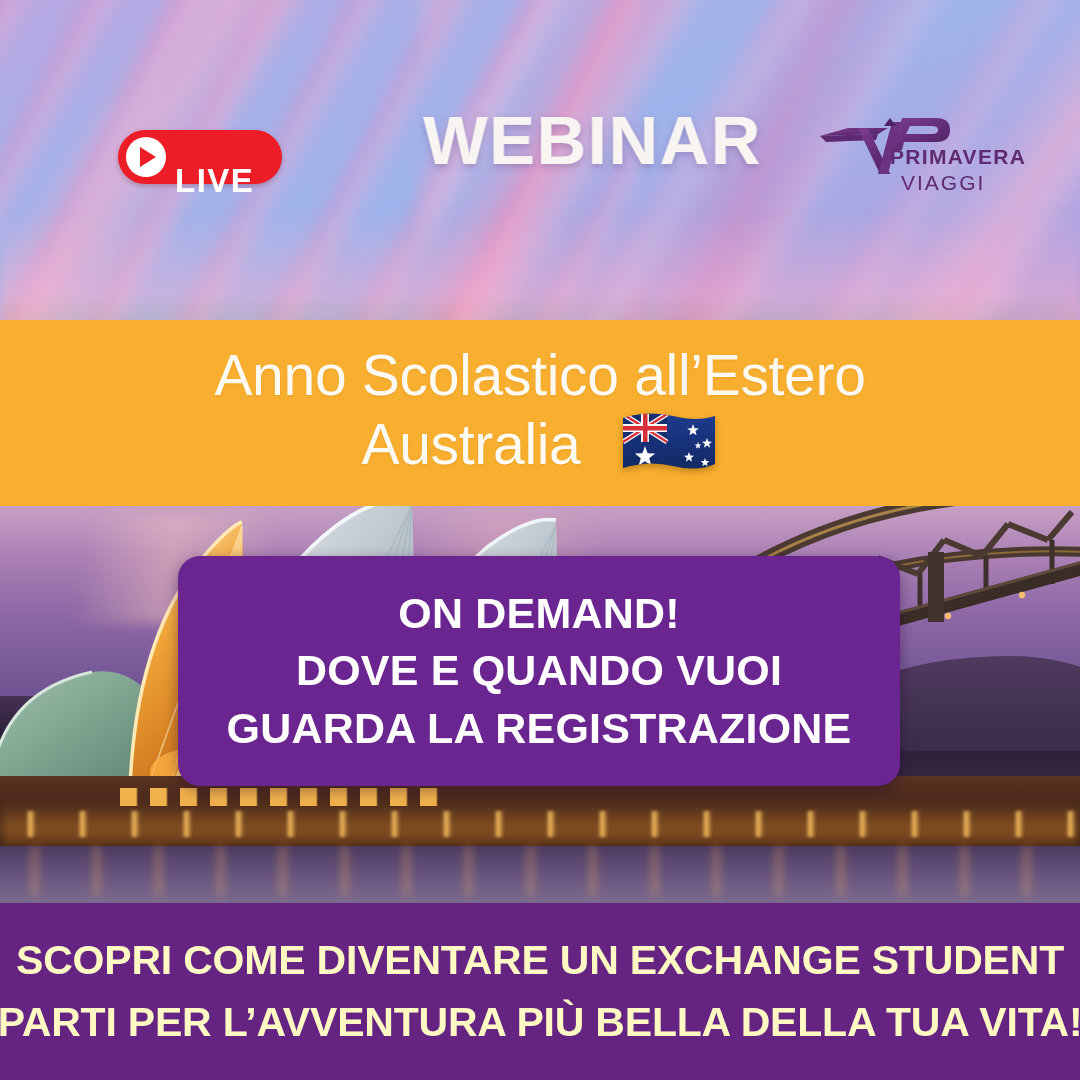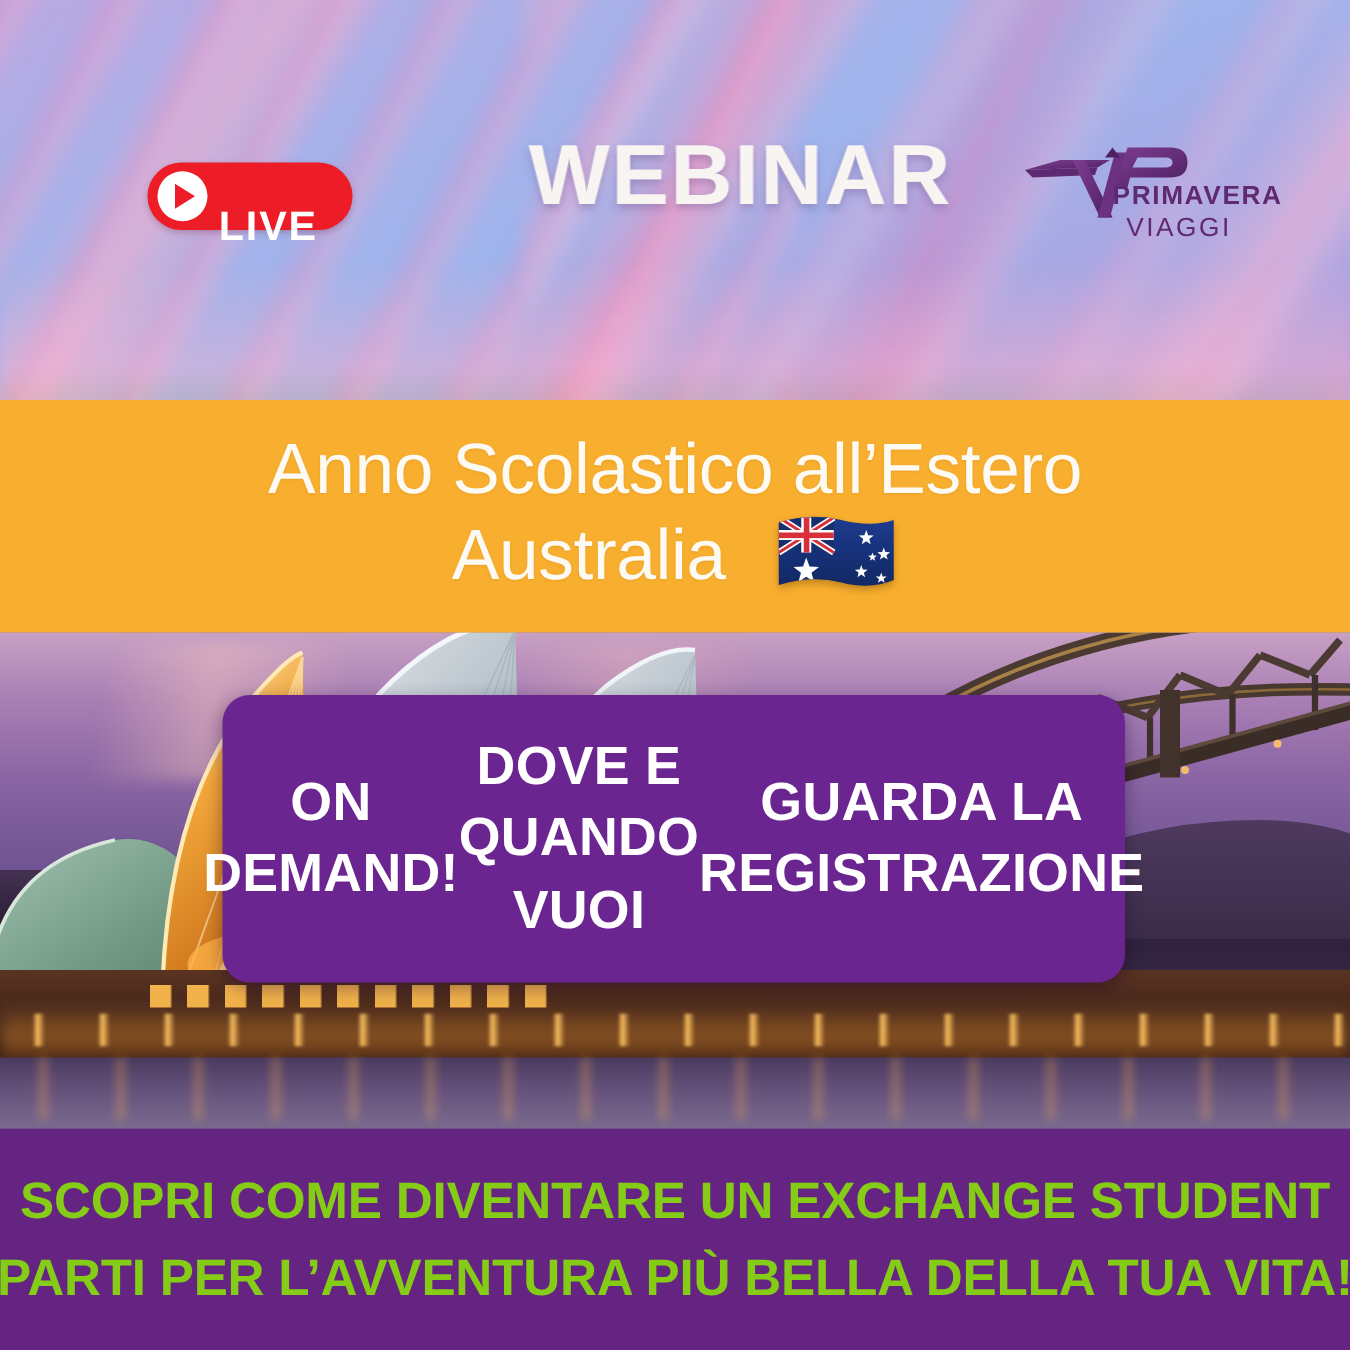--- a/index.html
+++ b/index.html
@@ -292,21 +292,21 @@
 
   
   .callout {
     position: absolute;
     left: 178px; top: 556px;
     width: 722px; height: 230px;
     background: #6b2590;
     border-radius: 22px;
     box-shadow: 0 4px 14px rgba(30,0,45,0.40);
     display: flex;
-    flex-direction: row;
+    flex-direction: column;
     align-items: center;
     justify-content: center;
   }
   .callout-line {
     color: #ffffff;
     font-size: 43px;
     font-weight: bold;
     line-height: 1.33;
     letter-spacing: 0.2px;
     text-align: center;
@@ -317,21 +317,21 @@
     position: absolute;
     left: 0; top: 903px;
     width: 1080px; height: 177px;
     background: #662482;
     display: flex;
     flex-direction: column;
     align-items: center;
     justify-content: center;
   }
   .bottom-line {
-    color: #84cc16;
+    color: #fef9c3;
     font-size: 41px;
     font-weight: bold;
     line-height: 1.5;
     letter-spacing: -0.2px;
     text-align: center;
     white-space: nowrap;
   }
 </style>
 </head>
 <body>

